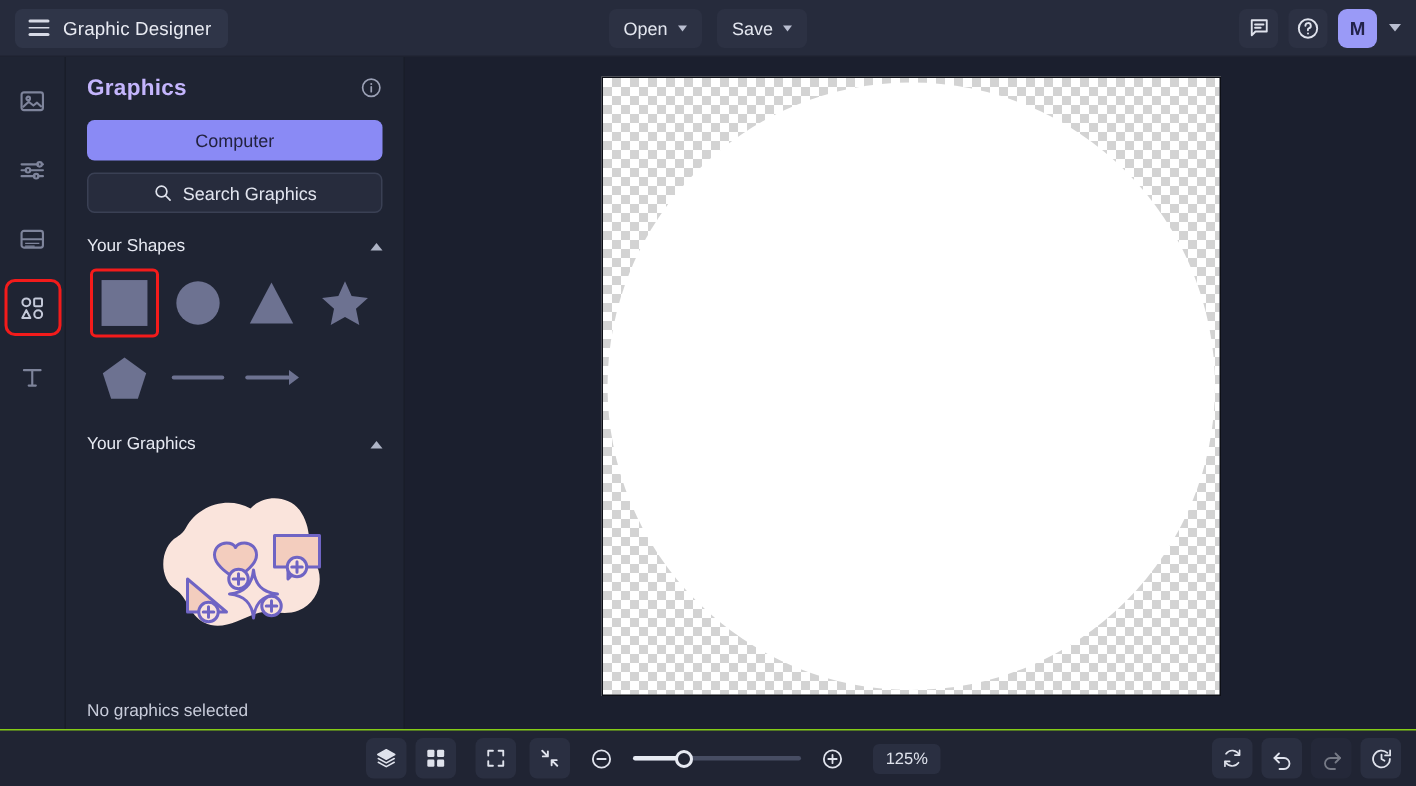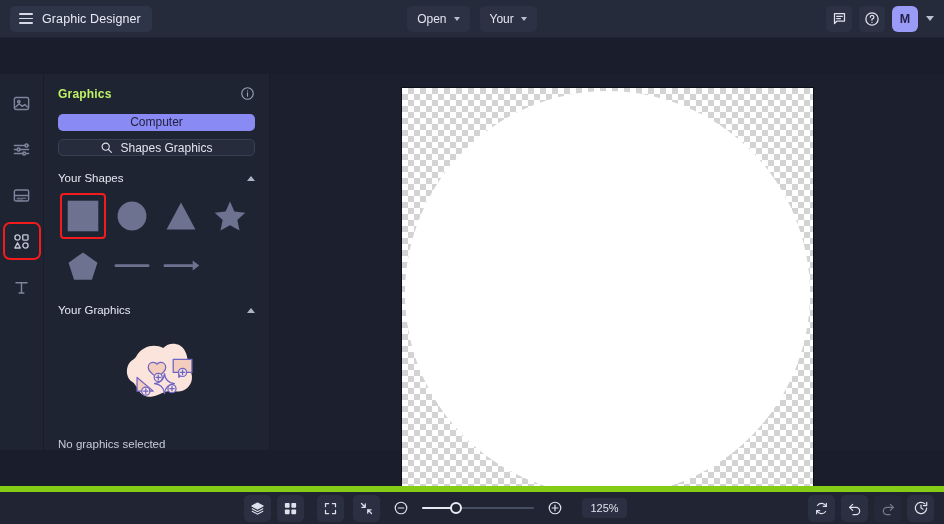--- a/index.html
+++ b/index.html
@@ -7,21 +7,20 @@
     width: 944px; height: 524px;
     background: #1a1e2c;
     font-family: "Liberation Sans", sans-serif;
     overflow: hidden;
   }
   #app {
     width: 944px; height: 524px;
     display: flex; flex-direction: column;
     background: #1a1e2c;
     position: relative;
-    gap: 36px;
   }
 
   
   .topbar {
     height: 38px; min-height: 38px;
     background: #262b3c;
     display: flex; align-items: center;
     padding: 0 10px;
     position: relative;
     border-bottom: 1px solid #1e2230;
@@ -115,21 +114,21 @@
     background: #1f2433;
     border-right: 1px solid #191d29;
     padding: 12px 14px 0 14px;
     display: flex; flex-direction: column;
     overflow: hidden;
   }
   .panel-head {
     display: flex; align-items: center; justify-content: space-between;
     margin-bottom: 13px;
   }
-  .panel-title { color: #bef264; font-size: 12px; font-weight: bold; letter-spacing: .2px; }
+  .panel-title { color: #c4b5fd; font-size: 15px; font-weight: bold; letter-spacing: .2px; }
   .primary-btn {
     width: 100%; height: 27px;
     background: #8a8af5;
     color: #22223f;
     border: none; border-radius: 5px;
     font-size: 12px; font-family: inherit; font-weight: normal;
     cursor: pointer; margin-bottom: 8px;
   }
   .search-btn {
     width: 100%; height: 27px;
@@ -197,21 +196,21 @@
     background: #ffffff;
     border-radius: 50%;
   }
 
   
   .bottombar {
     height: 38px; min-height: 38px;
     background: #202433;
     display: flex; align-items: center;
     padding: 0 10px;
-    border-top: 6px solid #84cc16;
+    border-top: 1px solid #84cc16;
     position: relative;
   }
   .bb-left { display: flex; align-items: center; gap: 6px; margin-left: 234px; }
   .bb-center {
     position: absolute; left: 0; right: 0;
     display: flex; align-items: center; justify-content: center; gap: 9px;
     pointer-events: none;
   }
   .bb-center > * { pointer-events: auto; }
   .bb-right { margin-left: auto; display: flex; align-items: center; gap: 6px; }
@@ -260,21 +259,21 @@
         </span>
       <span class="brand-title">Graphic Designer</span>
     </div>
 
     <div class="top-center">
       <button class="menu-btn">
         <span>Open</span>
         <span class="chev"></span>
       </button>
       <button class="menu-btn">
-        <span>Your</span>
+        <span>Save</span>
         <span class="chev"></span>
       </button>
     </div>
 
     <div class="top-right">
       <button class="icon-btn">
         <svg width="15" height="15" viewBox="0 0 24 24" fill="none" stroke="#dfe2ec" stroke-width="2">
           <path d="M4 4h16v12H8l-4 4z" stroke-linejoin="round"></path>
           <path d="M7.5 8.5h9M7.5 12h6" stroke-linecap="round"></path>
         </svg>
@@ -347,21 +346,21 @@
         </svg>
       </div>
 
       <button class="primary-btn">Computer</button>
 
       <div class="search-btn">
         <svg width="13" height="13" viewBox="0 0 24 24" fill="none" stroke="#dfe2ec" stroke-width="2.1">
           <circle cx="10.5" cy="10.5" r="6.6"></circle>
           <path d="M15.4 15.4L21 21" stroke-linecap="round"></path>
         </svg>
-        <span>Shapes Graphics</span>
+        <span>Search Graphics</span>
       </div>
 
       <div class="section-head">
         <span class="section-title">Your Shapes</span>
         <span class="caret-up"></span>
       </div>
 
       <div class="shape-grid">
 
         <div class="shape-cell selected">

